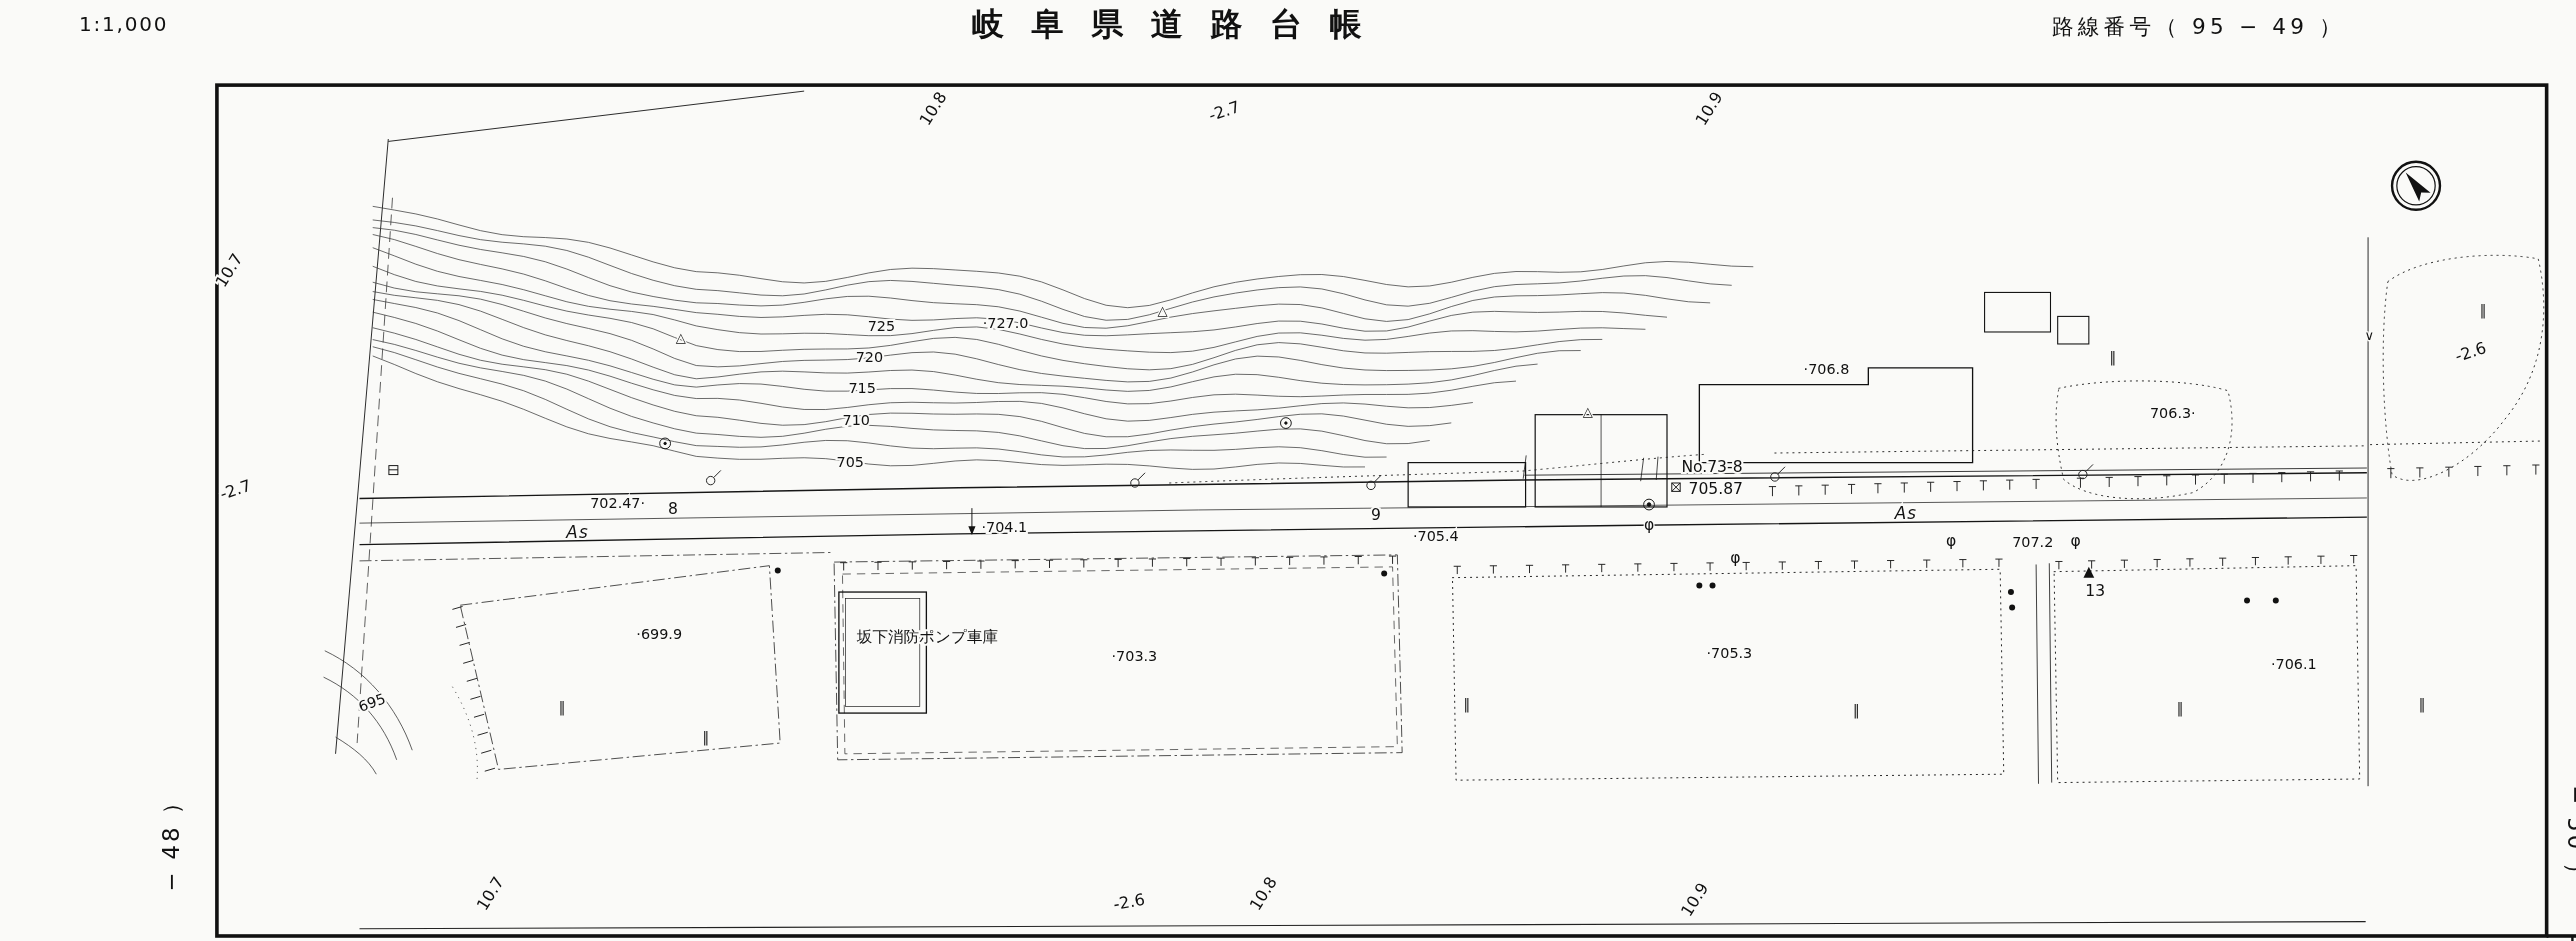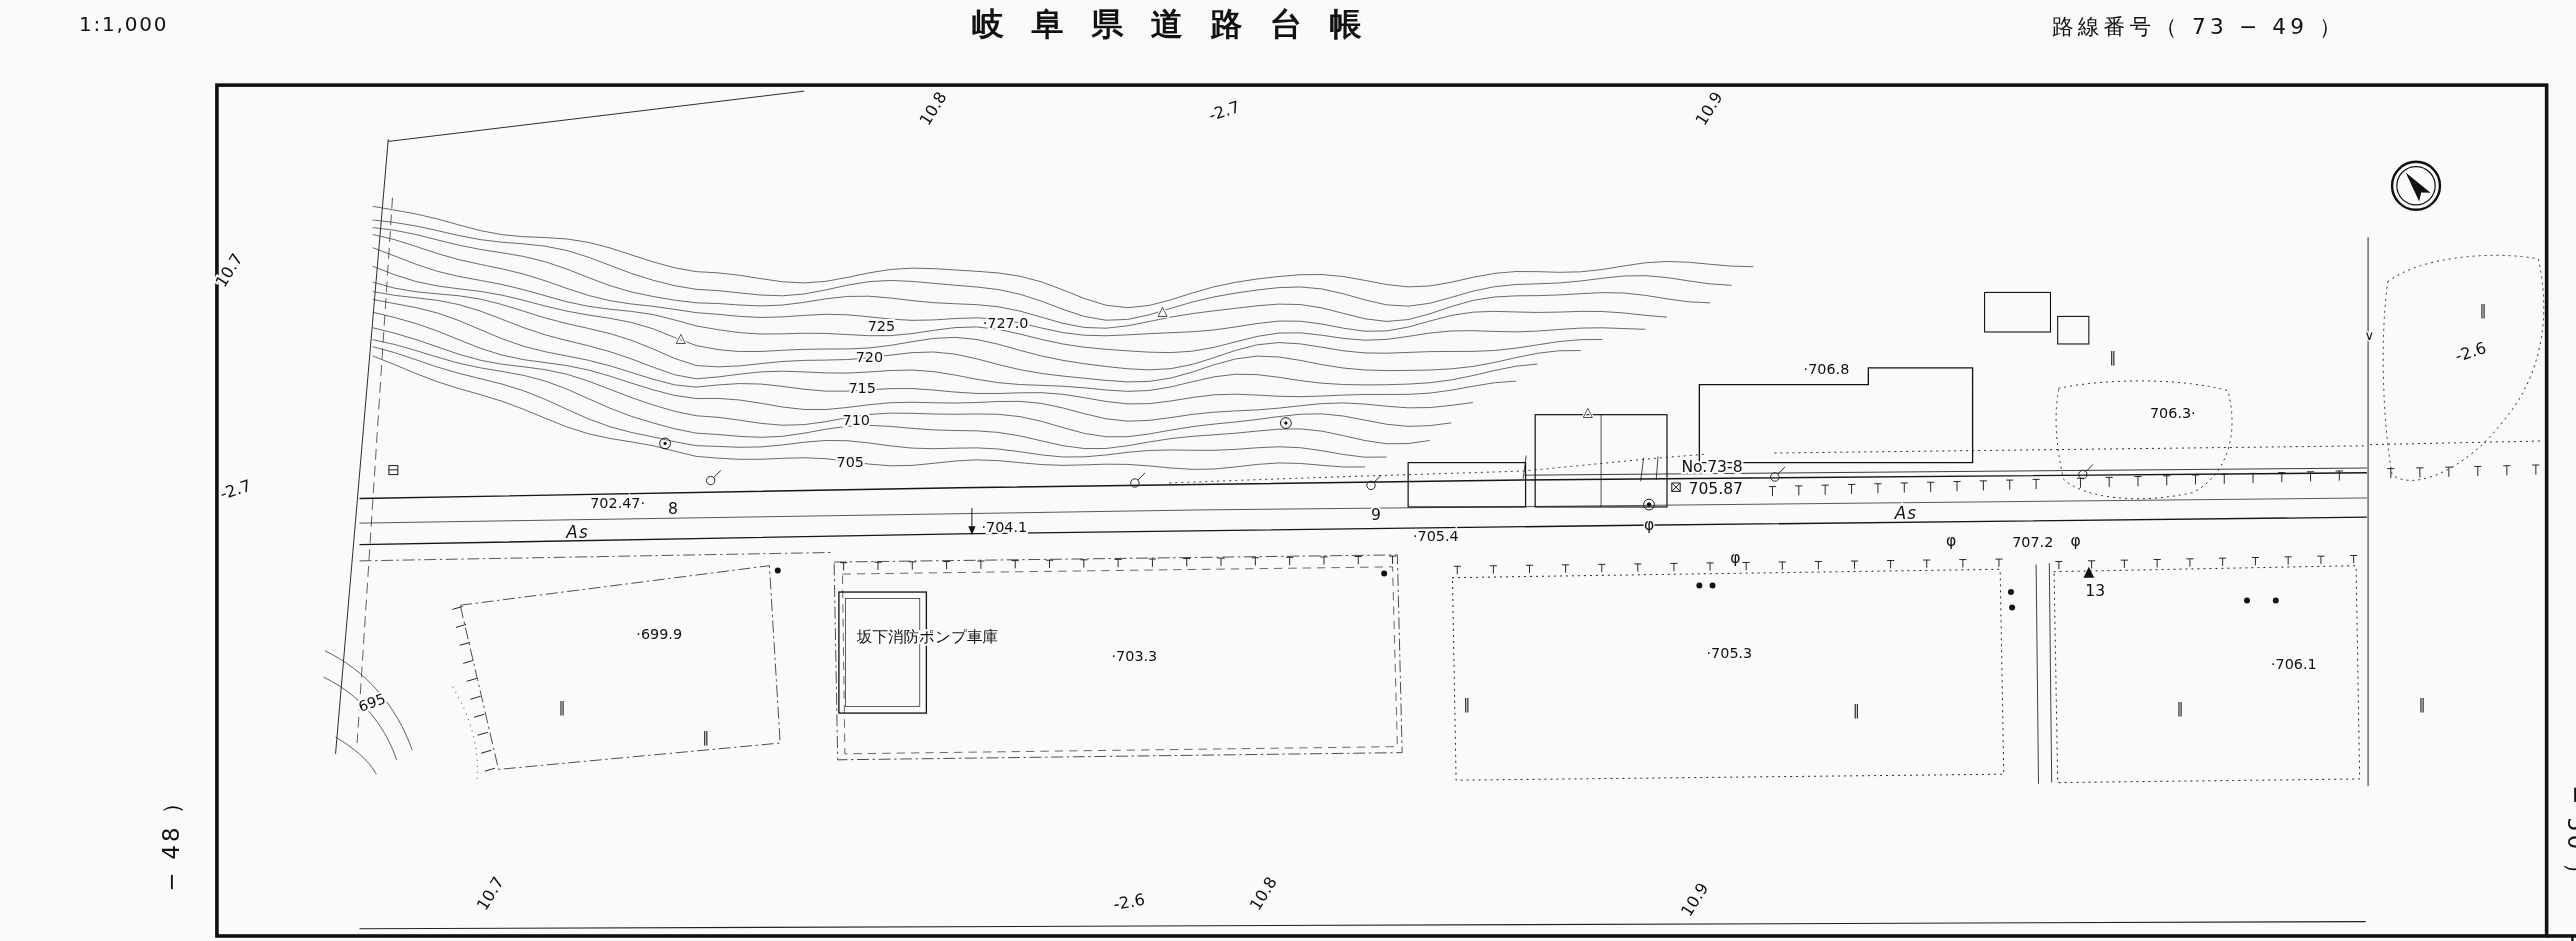--- a/index.html
+++ b/index.html
@@ -41,21 +41,21 @@
   #contours path { stroke:#3a3a3a; stroke-width:1.25; fill:none; }
   #fences line, #poles line { stroke:#1e1e1e; stroke-width:1.6; }
   #poles circle { fill:none; stroke:#1e1e1e; stroke-width:1.6; }
   #dots circle { fill:#111; stroke:none; }
 </style>
 </head>
 <body>
 
 <div class="hdr-scale">1:1,000</div>
 <div class="hdr-title">岐阜県道路台帳</div>
-<div class="hdr-route">路線番号（ 73 − 49 ）</div>
+<div class="hdr-route">路線番号（ 95 − 49 ）</div>
 
 <svg class="map" width="2576" height="942" viewBox="0 0 4299 1572">
 
   <g>
     <rect x="362" y="142" width="3888" height="1420" fill="none" stroke="#111" stroke-width="6"></rect>
     <line x1="4250" y1="1562" x2="4299" y2="1562" stroke="#111" stroke-width="6"></line>
     <line x1="4293" y1="1562" x2="4293" y2="1572" stroke="#111" stroke-width="4"></line>
   </g>
 
   <g stroke="#222" fill="none">

